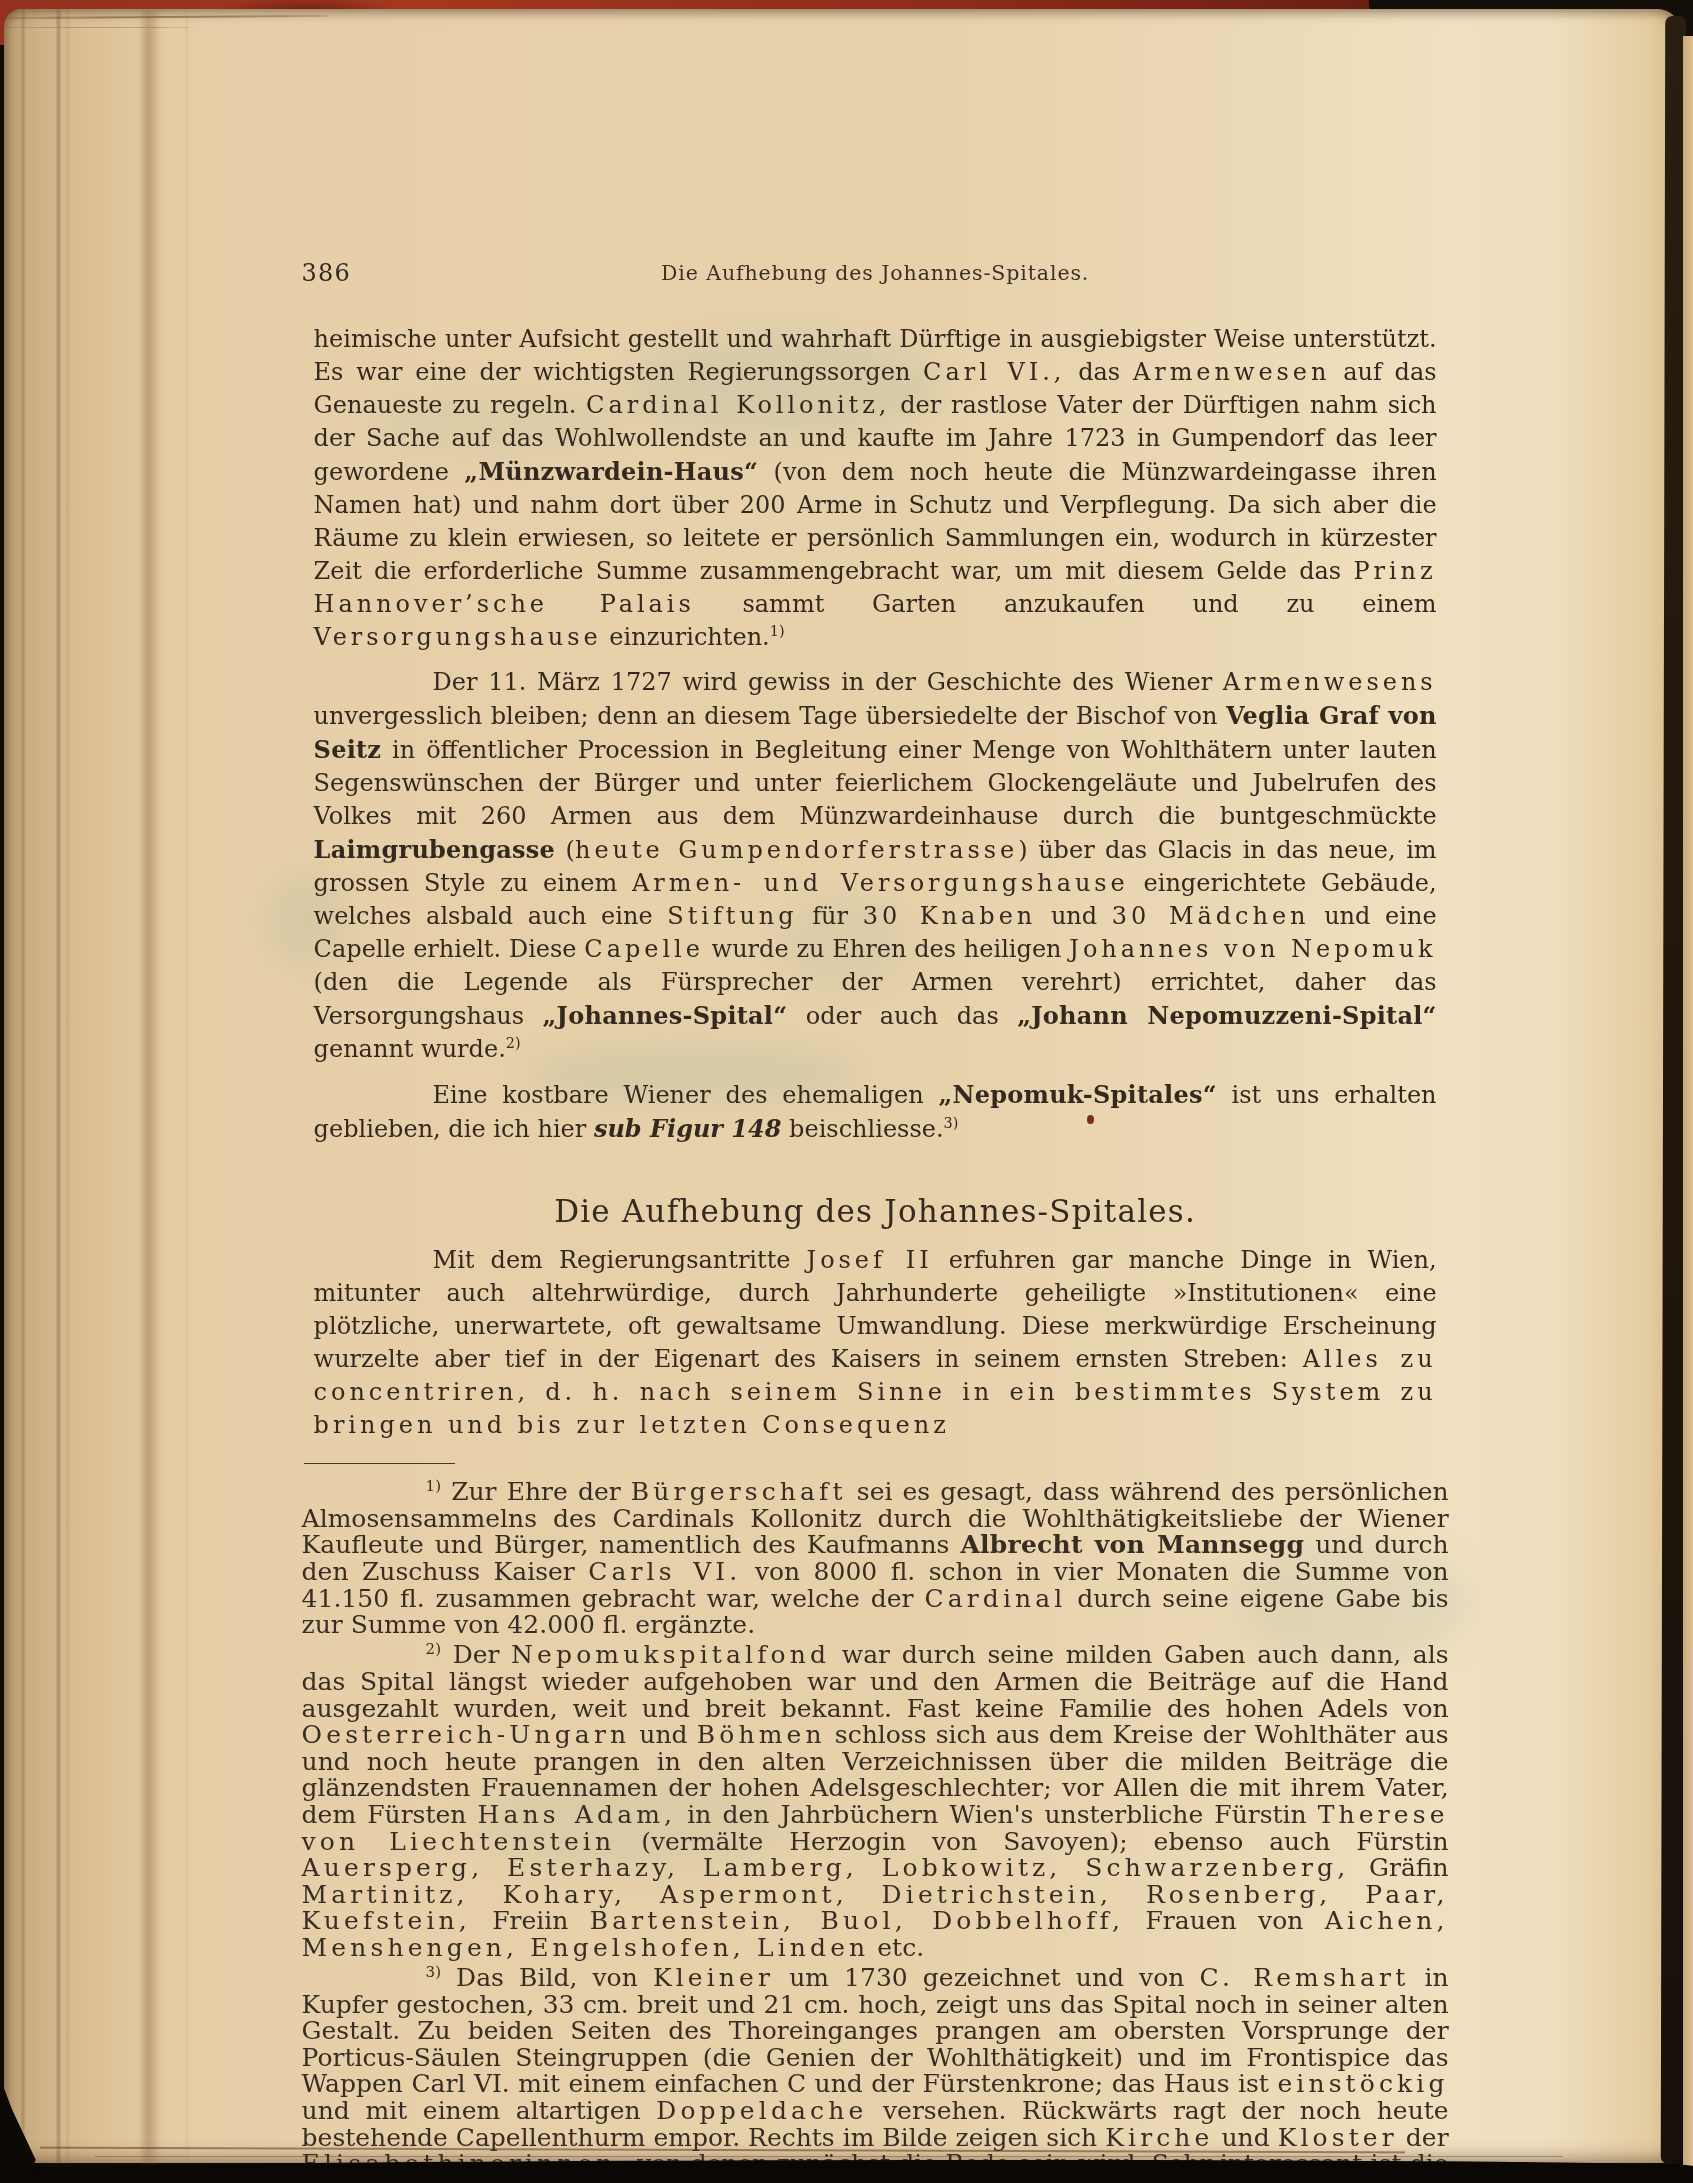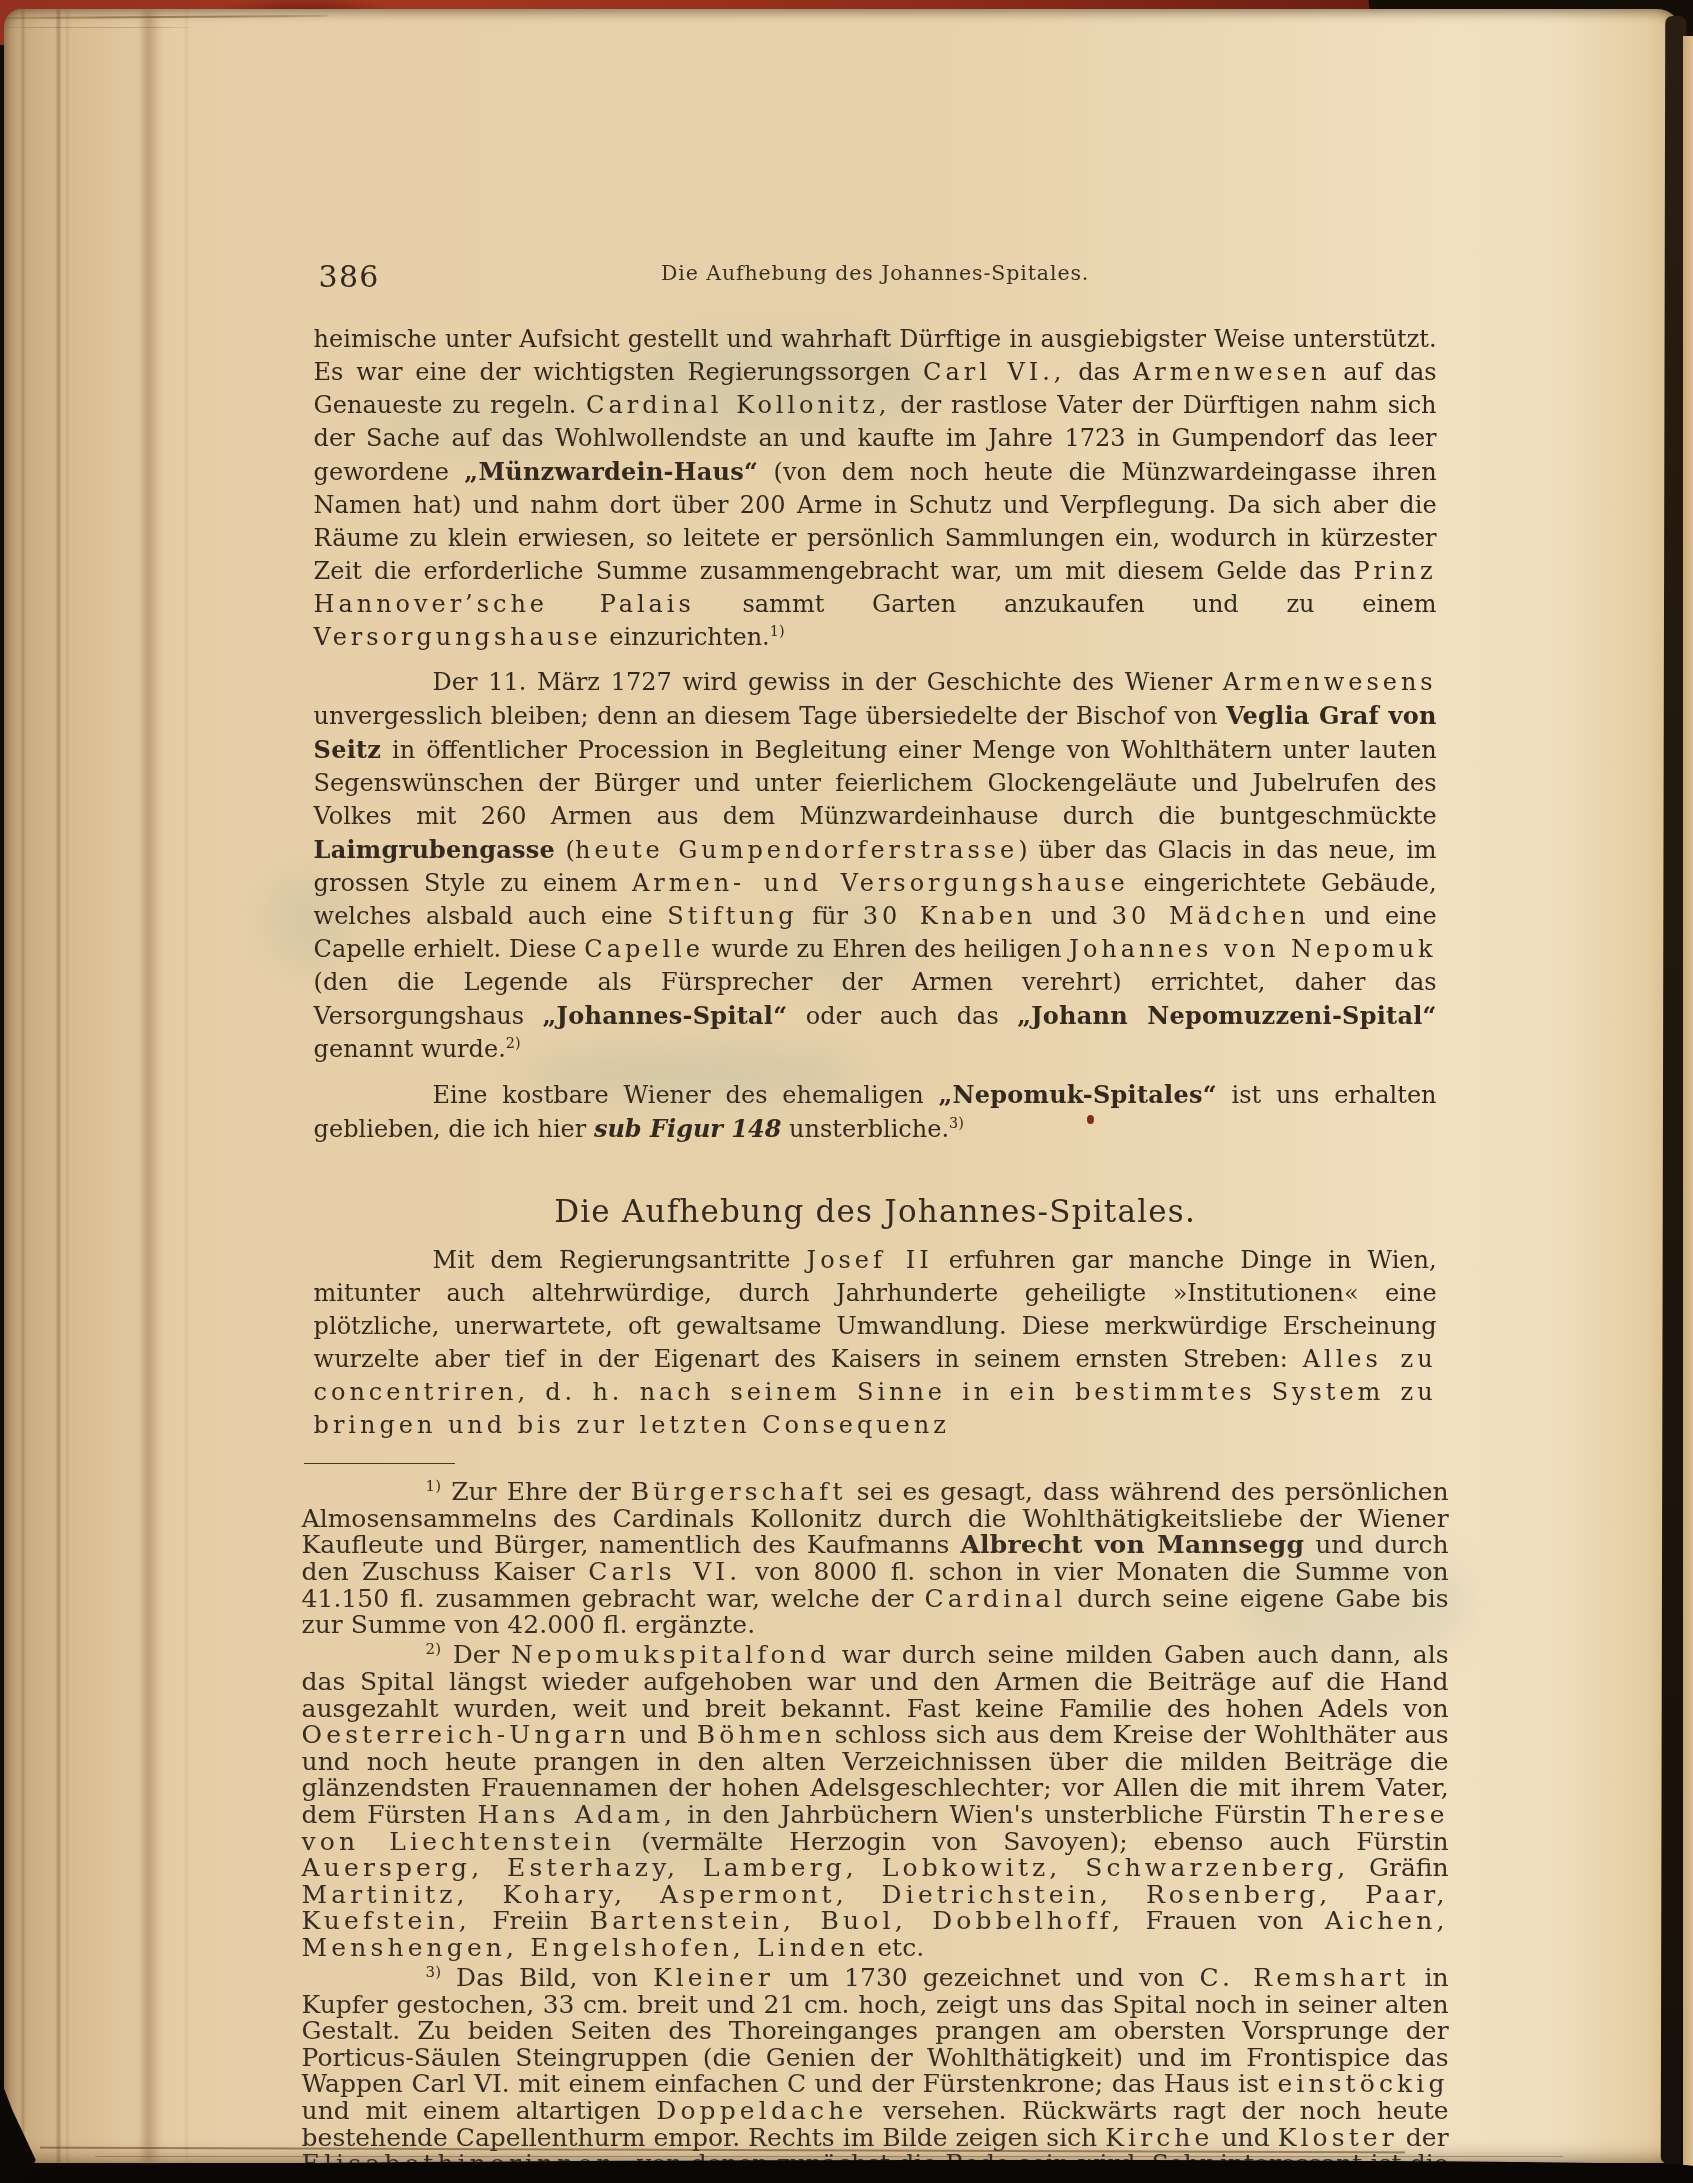--- a/index.html
+++ b/index.html
@@ -60,21 +60,21 @@
   .s3{left:520px;top:1036px;width:338px;height:57px;background:rgba(140,170,150,.18);}
   .s4{left:773px;top:888px;width:133px;height:97px;background:rgba(140,170,150,.12);}
   .s5{left:1238px;top:1534px;width:230px;height:121px;background:rgba(140,170,150,.14);}
   .s6{left:471px;top:1770px;width:314px;height:91px;background:rgba(140,170,150,.12);}
   .s7{left:260px;top:864px;width:85px;height:97px;background:rgba(140,170,150,.15);}
   .fleck{position:absolute;left:1083px;top:1106px;width:7.2px;height:9.7px;
          background:#7a2f1a;border-radius:50%;}
 
   
   .runhead{position:absolute;left:298px;top:250px;width:1147px;height:31px;color:#33291e;}
-  .pagenum{position:absolute;left:17px;top:0;font-size:30px;letter-spacing:1.2px;}
+  .pagenum{position:absolute;left:0;top:0;font-size:24px;letter-spacing:1.2px;}
   .runtitle{position:absolute;left:0;right:0;top:2.4px;text-align:center;
             font-size:20.5px;letter-spacing:0.9px;color:#3a2f23;}
 
   .textcol{position:absolute;left:298px;top:302px;width:1147px;color:#33291e;}
   p.body{margin:12px;font-size:24px;line-height:33px;text-align:justify;text-indent:119px;}
   p.body.noindent{text-indent:0;}
   .secheading{margin:47px 0 14.5px 0;font-size:31px;line-height:37px;font-weight:400;
               text-align:center;letter-spacing:1.2px;text-indent:0;color:#342a1f;}
   .fnrule{margin:20.5px 0 15.7px 2.4px;width:151px;height:0;border-top:1.8px solid #43372a;}
   p.fn{margin:0 0 3.6px 0;font-size:25px;line-height:26.6px;text-align:justify;
@@ -114,21 +114,21 @@
     <div class="fleck"></div>
 
     <div class="runhead">
       <span class="pagenum">386</span>
       <span class="runtitle">Die Aufhebung des Johannes-Spitales.</span>
     </div>
 
     <div class="textcol">
       <p class="body noindent"><span class="seg-r">heimische unter Aufsicht gestellt und wahrhaft Dürftige in ausgiebigster Weise unterstützt. Es war eine der wichtigsten Regierungssorgen </span><span class="seg-sp">Carl VI.,</span><span class="seg-r"> das </span><span class="seg-sp">Armenwesen</span><span class="seg-r"> auf das Genaueste zu regeln. </span><span class="seg-sp">Cardinal Kollonitz,</span><span class="seg-r"> der rastlose Vater der Dürftigen nahm sich der Sache auf das Wohlwollendste an und kaufte im Jahre 1723 in Gumpendorf das leer gewordene </span><span class="seg-frak">„Münzwardein-Haus“</span><span class="seg-r"> (von dem noch heute die Münzwardeingasse ihren Namen hat) und nahm dort über 200 Arme in Schutz und Verpflegung. Da sich aber die Räume zu klein erwiesen, so leitete er persönlich Sammlungen ein, wodurch in kürzester Zeit die erforderliche Summe zusammengebracht war, um mit diesem Gelde das </span><span class="seg-sp">Prinz Hannover’sche Palais</span><span class="seg-r"> sammt Garten anzukaufen und zu einem </span><span class="seg-sp">Versorgungshause</span><span class="seg-r"> einzurichten.</span><span class="seg-sup">1)</span></p>
       <p class="body"><span class="seg-r">Der 11. März 1727 wird gewiss in der Geschichte des Wiener </span><span class="seg-sp">Armenwesens</span><span class="seg-r"> unvergesslich bleiben; denn an diesem Tage übersiedelte der Bischof von </span><span class="seg-frak">Veglia Graf von Seitz</span><span class="seg-r"> in öffentlicher Procession in Begleitung einer Menge von Wohlthätern unter lauten Segenswünschen der Bürger und unter feierlichem Glockengeläute und Jubelrufen des Volkes mit 260 Armen aus dem Münzwardeinhause durch die buntgeschmückte </span><span class="seg-frak">Laimgrubengasse</span><span class="seg-r"> (</span><span class="seg-sp">heute Gumpendorferstrasse</span><span class="seg-r">) über das Glacis in das neue, im grossen Style zu einem </span><span class="seg-sp">Armen- und Versorgungshause</span><span class="seg-r"> eingerichtete Gebäude, welches alsbald auch eine </span><span class="seg-sp">Stiftung</span><span class="seg-r"> für </span><span class="seg-sp">30 Knaben</span><span class="seg-r"> und </span><span class="seg-sp">30 Mädchen</span><span class="seg-r"> und eine Capelle erhielt. Diese </span><span class="seg-sp">Capelle</span><span class="seg-r"> wurde zu Ehren des heiligen </span><span class="seg-sp">Johannes von Nepomuk</span><span class="seg-r"> (den die Legende als Fürsprecher der Armen verehrt) errichtet, daher das Versorgungshaus </span><span class="seg-frak">„Johannes-Spital“</span><span class="seg-r"> oder auch das </span><span class="seg-frak">„Johann Nepomuzzeni-Spital“</span><span class="seg-r"> genannt wurde.</span><span class="seg-sup">2)</span></p>
-      <p class="body"><span class="seg-r">Eine kostbare Wiener des ehemaligen </span><span class="seg-frak">„Nepomuk-Spitales“</span><span class="seg-r"> ist uns erhalten geblieben, die ich hier </span><span class="seg-bi">sub Figur 148</span><span class="seg-r"> unsterbliche.</span><span class="seg-sup">3)</span></p>
+      <p class="body"><span class="seg-r">Eine kostbare Wiener des ehemaligen </span><span class="seg-frak">„Nepomuk-Spitales“</span><span class="seg-r"> ist uns erhalten geblieben, die ich hier </span><span class="seg-bi">sub Figur 148</span><span class="seg-r"> beischliesse.</span><span class="seg-sup">3)</span></p>
       <h2 class="secheading">Die Aufhebung des Johannes-Spitales.</h2>
       <p class="body"><span class="seg-r">Mit dem Regierungsantritte </span><span class="seg-sp">Josef II</span><span class="seg-r"> erfuhren gar manche Dinge in Wien, mitunter auch altehrwürdige, durch Jahrhunderte geheiligte »Institutionen« eine plötzliche, unerwartete, oft gewaltsame Umwandlung. Diese merkwürdige Erscheinung wurzelte aber tief in der Eigenart des Kaisers in seinem ernsten Streben: </span><span class="seg-sp">Alles zu concentriren, d. h. nach seinem Sinne in ein bestimmtes System zu bringen und bis zur letzten Consequenz</span></p>
 
       <div class="fnrule"></div>
       <p class="fn"><span class="seg-sup">1)</span><span class="seg-r"> Zur Ehre der </span><span class="seg-sp">Bürgerschaft</span><span class="seg-r"> sei es gesagt, dass während des persönlichen Almosensammelns des Cardinals Kollonitz durch die Wohlthätigkeitsliebe der Wiener Kaufleute und Bürger, namentlich des Kaufmanns </span><span class="seg-frak">Albrecht von Mannsegg</span><span class="seg-r"> und durch den Zuschuss Kaiser </span><span class="seg-sp">Carls VI.</span><span class="seg-r"> von 8000 fl. schon in vier Monaten die Summe von 41.150 fl. zusammen gebracht war, welche der </span><span class="seg-sp">Cardinal</span><span class="seg-r"> durch seine eigene Gabe bis zur Summe von 42.000 fl. ergänzte.</span></p>
       <p class="fn"><span class="seg-sup">2)</span><span class="seg-r"> Der </span><span class="seg-sp">Nepomukspitalfond</span><span class="seg-r"> war durch seine milden Gaben auch dann, als das Spital längst wieder aufgehoben war und den Armen die Beiträge auf die Hand ausgezahlt wurden, weit und breit bekannt. Fast keine Familie des hohen Adels von </span><span class="seg-sp">Oesterreich-Ungarn</span><span class="seg-r"> und </span><span class="seg-sp">Böhmen</span><span class="seg-r"> schloss sich aus dem Kreise der Wohlthäter aus und noch heute prangen in den alten Verzeichnissen über die milden Beiträge die glänzendsten Frauennamen der hohen Adelsgeschlechter; vor Allen die mit ihrem Vater, dem Fürsten </span><span class="seg-sp">Hans Adam,</span><span class="seg-r"> in den Jahrbüchern Wien's unsterbliche Fürstin </span><span class="seg-sp">Therese von Liechtenstein</span><span class="seg-r"> (vermälte Herzogin von Savoyen); ebenso auch Fürstin </span><span class="seg-sp">Auersperg, Esterhazy, Lamberg, Lobkowitz, Schwarzenberg,</span><span class="seg-r"> Gräfin </span><span class="seg-sp">Martinitz, Kohary, Aspermont, Dietrichstein, Rosenberg, Paar, Kuefstein,</span><span class="seg-r"> Freiin </span><span class="seg-sp">Bartenstein, Buol, Dobbelhoff,</span><span class="seg-r"> Frauen von </span><span class="seg-sp">Aichen, Menshengen, Engelshofen, Linden</span><span class="seg-r"> etc.</span></p>
       <p class="fn"><span class="seg-sup">3)</span><span class="seg-r"> Das Bild, von </span><span class="seg-sp">Kleiner</span><span class="seg-r"> um 1730 gezeichnet und von </span><span class="seg-sp">C. Remshart</span><span class="seg-r"> in Kupfer gestochen, 33 cm. breit und 21 cm. hoch, zeigt uns das Spital noch in seiner alten Gestalt. Zu beiden Seiten des Thoreinganges prangen am obersten Vorsprunge der Porticus-Säulen Steingruppen (die Genien der Wohlthätigkeit) und im Frontispice das Wappen Carl VI. mit einem einfachen C und der Fürstenkrone; das Haus ist </span><span class="seg-sp">einstöckig</span><span class="seg-r"> und mit einem altartigen </span><span class="seg-sp">Doppeldache</span><span class="seg-r"> versehen. Rückwärts ragt der noch heute bestehende Capellenthurm empor. Rechts im Bilde zeigen sich </span><span class="seg-sp">Kirche</span><span class="seg-r"> und </span><span class="seg-sp">Kloster</span><span class="seg-r"> der </span><span class="seg-sp">Elisabethinerinnen,</span><span class="seg-r"> von denen zunächst die Rede sein wird. Sehr interessant ist die Staffage, dessen Costüme dem dritten Decennium des vorigen Jahrhunderts entspricht.</span></p>
     </div>
   </div>
 

